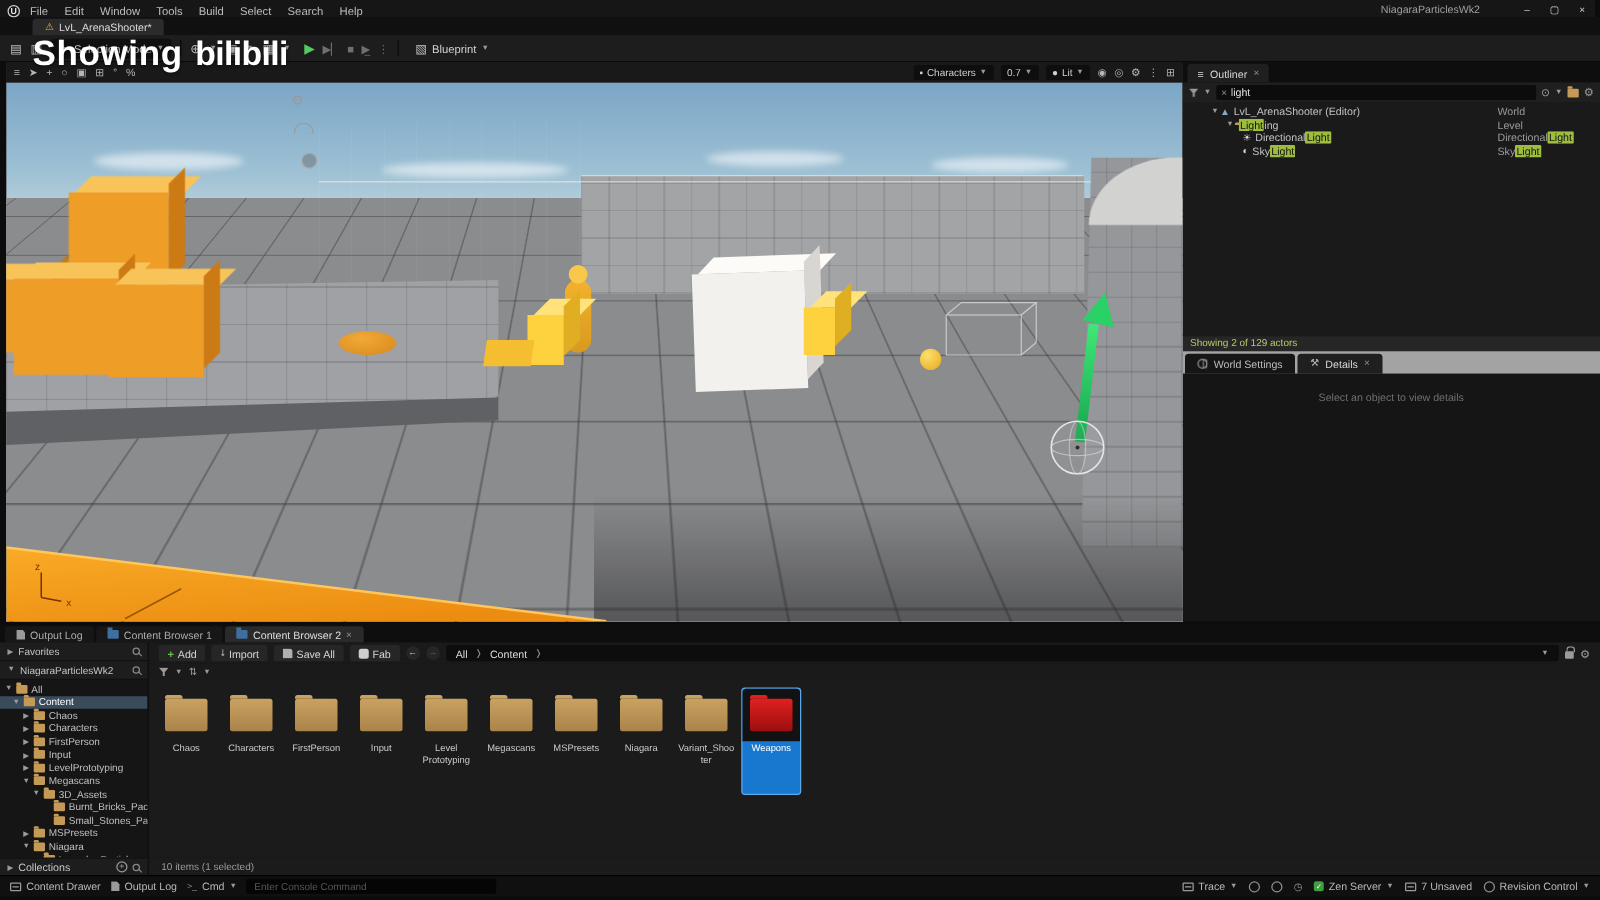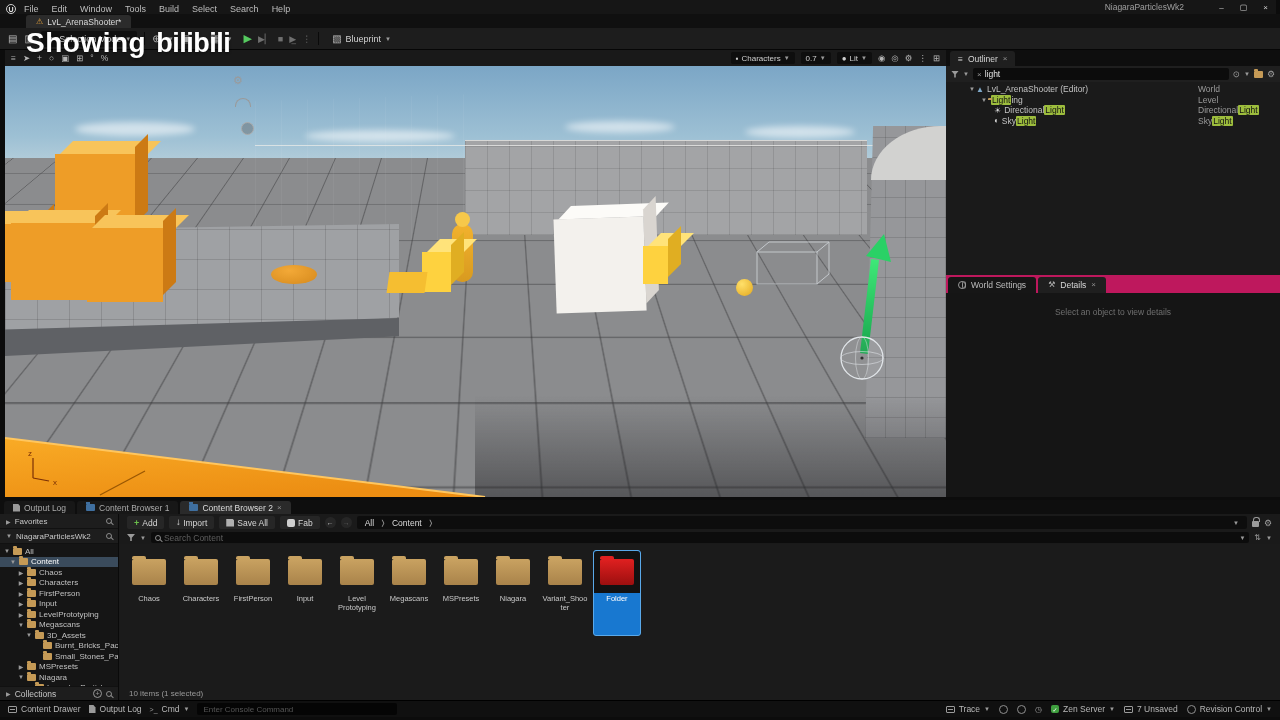--- a/index.html
+++ b/index.html
@@ -117,21 +117,21 @@
   .ol-row .arrow{font-size:6px;color:#9a9a9a;width:8px;text-align:center;flex:none;}
   .ol-row .lbl{flex:1;white-space:nowrap;overflow:hidden;display:flex;align-items:center;}
   .ol-row .typ{width:80px;color:#9b9b9b;white-space:nowrap;overflow:hidden;}
   .ind0{padding-left:22px;}.ind1{padding-left:34px;}.ind2{padding-left:48px;}
   .hl{background:#9dbd3d;color:#121212;border-radius:1px;padding:0 1px;}
   .hl:empty{display:none;padding:0;}
   .oli{flex:none;margin-right:3px;font-size:8px;}
   .oli-level{color:#7fa8c8;}
   .oli-sun{color:#d8d8d8;font-size:8px;}
   .ol-status{height:12px;background:#262626;display:flex;align-items:center;padding-left:6px;color:#b9c96d;font-size:8px;}
-  .ws-tabs{height:18px;background:#be185d;display:flex;align-items:flex-end;padding-left:2px;gap:2px;}
+  .ws-tabs{height:18px;background:#a3a3a3;display:flex;align-items:flex-end;padding-left:2px;gap:2px;}
   .ws-tab{height:16px;display:flex;align-items:center;gap:5px;padding:0 10px;border-radius:3px 3px 0 0;color:#bdbdbd;}
   .ws-tab.inactive{background:#161616;}
   .ws-tab.active{background:#1f1f1f;color:#d8d8d8;}
   .i-globe{width:8px;height:8px;border:1px solid #9a9a9a;border-radius:50%;position:relative;}
   .i-globe::after{content:'';position:absolute;left:3px;top:-1px;width:2px;height:8px;border-left:1px solid #9a9a9a;border-right:1px solid #9a9a9a;border-radius:50%;}
   .i-wrench{color:#b8b8b8;font-size:8px;}
   .details-body{flex:1;background:#151515;display:flex;justify-content:center;padding-top:14px;color:#6f6f6f;font-size:8.5px;}
 
   
   .cbrowser{position:absolute;top:500px;left:0;width:1280px;height:200px;background:#141414;display:flex;flex-direction:column;font-size:8.5px;}
@@ -460,20 +460,21 @@
         <div class="ol-row ind2">
           <span class="oli oli-sun">◐</span>
           <span class="lbl">
               <span>Sky</span>
               <span class="hl">Light</span>
               <span></span>
             </span>
           <span class="typ"><span>Sky</span><span class="hl">Light</span></span>
         </div>
       </div>
+      <div class="ol-status">Showing 2 of 129 actors</div>
       <div class="ws-tabs">
         <div class="ws-tab inactive">
           <span class="i-globe"></span>
           <span>World Settings</span>
         </div>
         <div class="ws-tab active">
           <span class="i-wrench">⚒</span>
           <span>Details</span>
           <span class="closex">×</span>
         </div>
@@ -620,25 +621,20 @@
             <span>Content</span>
             <span class="bsep">❭</span>
             <span style="margin-left:auto;" class="chev">▼</span>
           </div>
           <span class="i-lock"></span>
           <span class="i-gear">⚙</span>
         </div>
         <div class="cb-search">
           <span class="i-funnel"></span>
             <span class="chev">▼</span>
-          <div class="searchbox">
-            <span class="i-search"></span>
-            <input placeholder="Search Content" style="">
-            <span class="chev">▼</span>
-          </div>
           <span class="i-sort">⇅</span>
             <span class="chev">▼</span>
         </div>
         <div class="cb-assets">
           <div class="tile">
               <div class="ticonbox">
                 <div class="bigfold"></div>
               </div>
               <div class="fname">Chaos</div>
             </div>
@@ -687,21 +683,21 @@
           <div class="tile">
               <div class="ticonbox">
                 <div class="bigfold"></div>
               </div>
               <div class="fname">Variant_Shooter</div>
             </div>
           <div class="tile sel">
               <div class="ticonbox">
                 <div class="bigfold red"></div>
               </div>
-              <div class="fname">Folder</div>
+              <div class="fname">Weapons</div>
             </div>
         </div>
         <div class="cb-footer">10 items (1 selected)</div>
       </div>
     </div>
   </div>
 
   <div class="statusbar">
     <div class="sb-item">
       <span class="i-drawer"></span>

